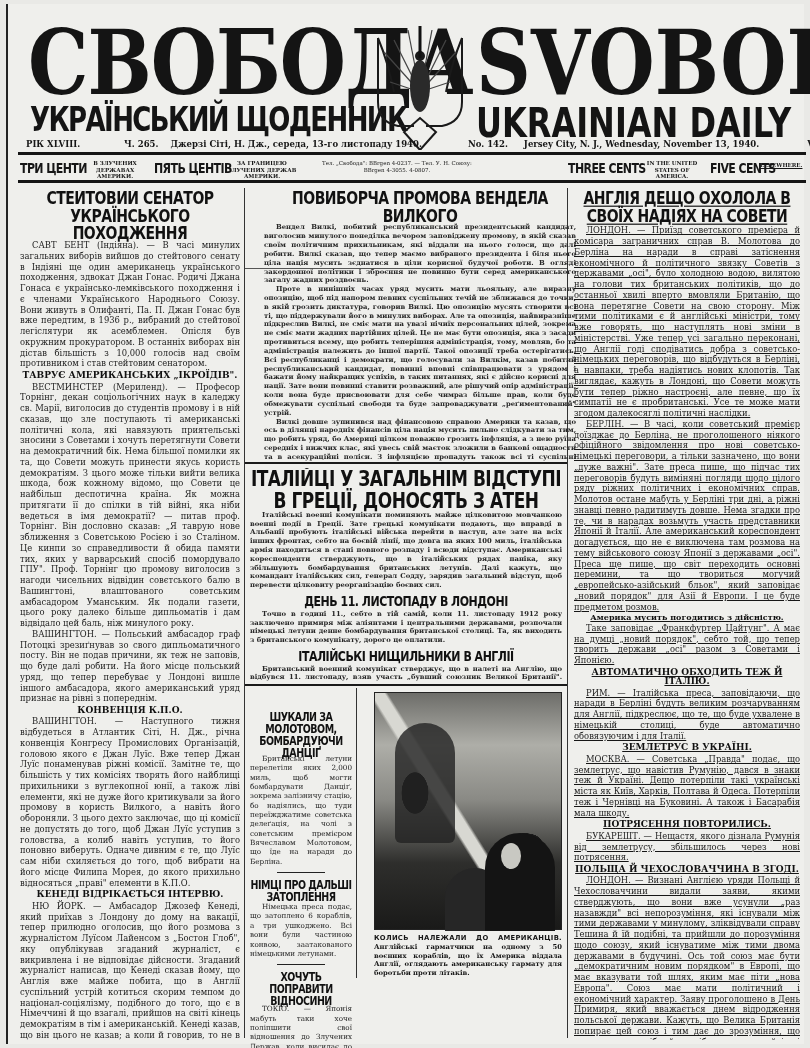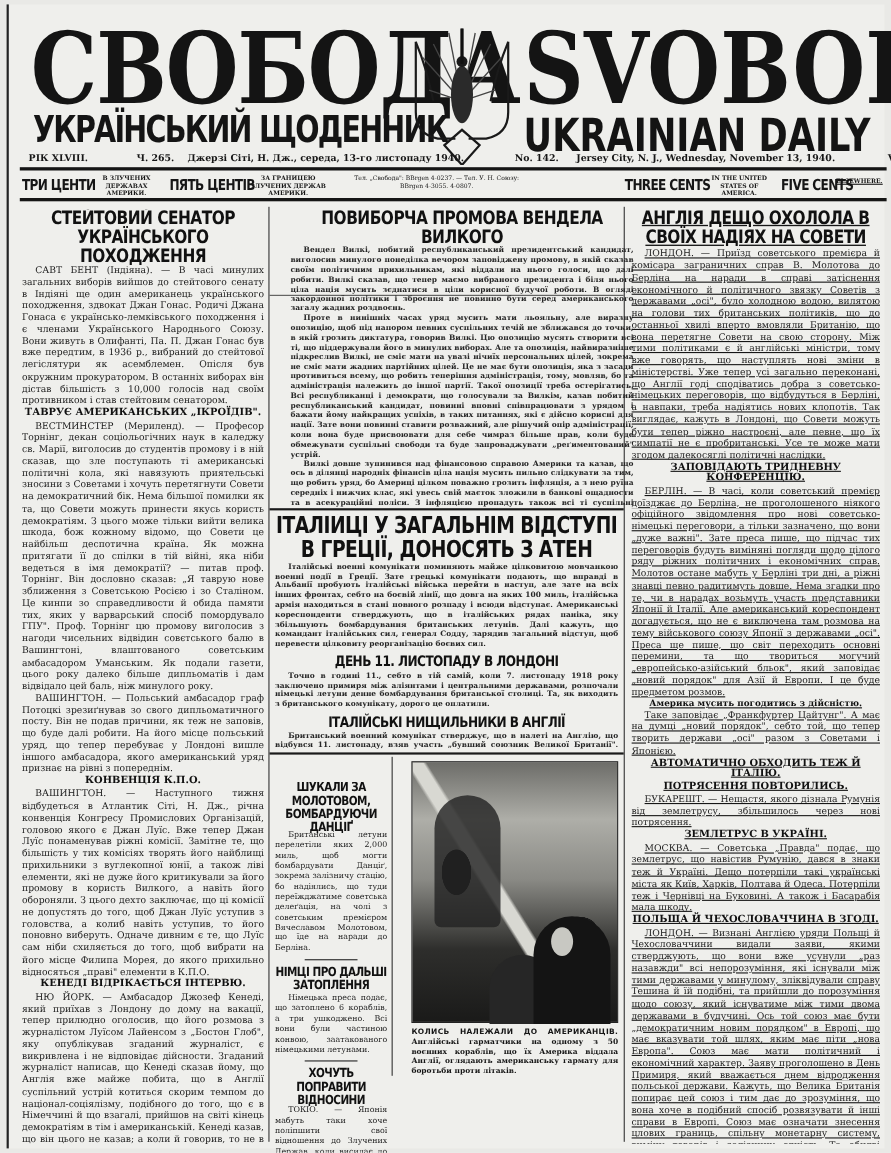--- a/index.html
+++ b/index.html
@@ -180,21 +180,21 @@
     <p class="p dense">Вендел Вилкі, побитий республиканський президентський кандидат, виголосив минулого понеділка вечором заповіджену промову, в якій сказав своїм політичним прихильникам, які віддали на нього голоси, що далі робити. Вилкі сказав, що тепер маємо вибраного президента і біля нього ціла нація мусить зєднатися в ціли корисної будучої роботи. В огляді закордонної політики і зброєння не повинно бути серед американського загалу жадних роздвоєнь.</p>
     <p class="p dense">Проте в нинішніх часах уряд мусить мати льояльну, але виразну опозицію, щоб під напором певних суспільних течій не зближався до точки, в якій грозить диктатура, говорив Вилкі. Цю опозицію мусять створити всі ті, що піддержували його в минулих виборах. Але та опозиція, найвиразніше підкреслив Вилкі, не сміє мати на увазі нічиїх персональних цілей, зокрема не сміє мати жадних партійних цілей. Це не має бути опозиція, яка з засади противиться всему, що робить теперішня адміністрація, тому, мовляв, бо та адміністрація належить до іншої партії. Такої опозиції треба остерігатись. Всі республиканці і демократи, що голосували за Вилкім, казав побитий республиканський кандидат, повинні вповні співпрацювати з урядом і бажати йому найкращих успіхів, в таких питаннях, які є дійсно корисні для нації. Зате вони повинні ставити розважний, але рішучий опір адміністрації, коли вона буде присвоювати для себе чимраз більше прав, коли буде обмежувати суспільні свободи та буде запроваджувати „реґиментований" устрій.</p>
     <p class="p dense">Вилкі довше зупинився над фінансовою справою Америки та казав, що ось в ділянці народніх фінансів ціла нація мусить пильно слідкувати за тим, що робить уряд, бо Америці цілком поважно грозить інфляція, а з нею руїна середніх і нижчих клас, які увесь свій маєток зложили в банкові ощадности та в асекураційні поліси. З інфляцією пропадуть також всі ті суспільні обезпечення, що їх здобуло в останніх роках робітництво. Вилкі полагав до уряду, як проти інфляції боротись.</p>
 
   </div>
 
   <div class="col" style="left:242px;top:464px;width:312px;height:214px;">
     <div class="hd hd-xl">ІТАЛІЙЦІ У ЗАГАЛЬНІМ ВІДСТУПІ В ГРЕЦІЇ, ДОНОСЯТЬ З АТЕН</div>
     <p class="p dense">Італійські военні комунікати поминяють майже цілковитою мовчанкою военні події в Греції. Зате грецькі комунікати подають, що вправді в Альбанії пробують італійські війська перейти в наступ, але зате на всіх інших фронтах, себто на боєвій лінії, що довга на яких 100 миль, італійська армія находиться в стані повного розпаду і всюди відступає. Американські кореспонденти стверджують, що в італійських рядах паніка, яку збільшують бомбардування британських летунів. Далі кажуть, що командант італійських сил, генерал Содду, зарядив загальний відступ, щоб перевести цілковиту реорганізацію боєвих сил.</p>
     <div class="hd hd-m" style="margin-top:5px;">ДЕНЬ 11. ЛИСТОПАДУ В ЛОНДОНІ</div>
-    <p class="p dense">Точно в годині 11., себто в тій самій, коли 7. листопаду 1918 року заключено примиря між аліянтами і центральними державами, розпочали німецькі летуни денне бомбардування британської столиці. Та, як виходить з британського комунікату, дорого це оплатили.</p>
+    <p class="p dense">Точно в годині 11., себто в тій самій, коли 11. листопаду 1912 року заключено примиря між аліянтами і центральними державами, розпочали німецькі летуни денне бомбардування британської столиці. Та, як виходить з британського комунікату, дорого це оплатили.</p>
     <div class="hd hd-m" style="margin-top:5px;">ІТАЛІЙСЬКІ НИЩИЛЬНИКИ В АНГЛІЇ</div>
     <p class="p dense">Британський военний комунікат стверджує, що в налеті на Англію, що відбувся 11. листопаду, взяв участь „бувший союзник Великої Британії". Відноситься це до Італії. Комунікат подає, що італійські бомбовози намагались перелетіти устє Темзи та дістатись до Лондону. В повітрі прийшло до завзятої боротьби, наслідком якої зістріляно 13 італійських нищильників. Більшість італійських летунів, як каже комунікат, згинула, а решта попала в британський полон.</p>
   </div>
 
   <div class="col" style="left:242px;top:707px;width:102px;height:340px;">
     <div class="hd hd-m" style="font-size:9.5px;">ШУКАЛИ ЗА МОЛОТОВОМ, БОМБАРДУЮЧИ ДАНЦІҐ</div>
     <p class="p narrow">Британські летуни перелетіли яких 2,000 миль, щоб могти бомбардувати Данціґ, зокрема залізничу стацію, бо надіялись, що туди переїжджатиме советська делеґація, на чолі з советським премієром Вячеславом Молотовом, що їде на наради до Берліна.</p>
     <div class="divider"></div>
     <div class="hd hd-m" style="font-size:9.5px;">НІМЦІ ПРО ДАЛЬШІ ЗАТОПЛЕННЯ</div>
     <p class="p narrow">Німецька преса подає, що затоплено 6 кораблів, а три ушкоджено. Всі вони були частиною конвою, заатакованого німецькими летунами.</p>
@@ -211,38 +211,38 @@
   </div>
   <div class="caption">
     <b>КОЛИСЬ НАЛЕЖАЛИ ДО АМЕРИКАНЦІВ.</b>
     <span>Англійські гарматчики на одному з 50 воєнних кораблів, що їх Америка віддала Англії, оглядають американську гармату для боротьби проти літаків.</span>
   </div>
 
   <div class="col" style="left:566px;top:186px;width:226px;height:850px;text-decoration:underline;">
     <div class="hd hd-l">АНГЛІЯ ДЕЩО ОХОЛОЛА В СВОЇХ НАДІЯХ НА СОВЕТИ</div>
     <p class="p" style="margin-top:6px;">ЛОНДОН. — Приїзд советського премієра й комісара заграничних справ В. Молотова до Берліна на наради в справі затіснення економічного й політичного звязку Советів з державами „осі", було холодною водою, вилятою на голови тих британських політиків, що до останньої хвилі вперто вмовляли Британію, що вона перетягне Совети на свою сторону. Між тими політиками є й англійські міністри, тому вже говорять, що наступлять нові зміни в міністерстві. Уже тепер усі загально переконані, що Англії годі сподіватись добра з советсько-німецьких переговорів, що відбудуться в Берліні, а навпаки, треба надіятись нових клопотів. Так виглядає, кажуть в Лондоні, що Совети можуть бути тепер ріжно настроєні, але певне, що їх симпатії не є пробританські. Усе те може мати згодом далекосяглі політичні наслідки.</p>
     <div>
-      <div class="hd hd-s">ЗАПОВІДАЮТЬ ТРИДНЕВНУ КОНФЕРЕНЦІЮ.</div>
       <p class="p">БЕРЛІН. — В часі, коли советський премієр доїзджає до Берліна, не проголошеного ніякого офіційного звідомлення про нові советсько-німецькі переговори, а тільки зазначено, що вони „дуже важні". Зате преса пише, що підчас тих переговорів будуть виміняні погляди щодо цілого ряду ріжних політичних і економічних справ. Молотов остане мабуть у Берліні три дні, а ріжні знавці певно радитимуть довше. Нема згадки про те, чи в нарадах возьмуть участь представники Японії й Італії. Але американський кореспондент догадується, що не є виключена там розмова на тему військового союзу Японії з державами „осі". Преса ще пише, що світ переходить основні перемини, та що твориться могучий „европейсько-азійський бльок", який заповідає „новий порядок" для Азії й Европи. І це буде предметом розмов.</p>
     </div>
     <div>
       <div class="hd hd-xs">Америка мусить погодитись з дійсністю.</div>
       <p class="p">Таке заповідає „Франкфуртер Цайтунг". А має на думці „новий порядок", себто той, що тепер творить держави „осі" разом з Советами і Японією.</p>
     </div>
     <div>
       <div class="hd hd-s">АВТОМАТИЧНО ОБХОДИТЬ ТЕЖ Й ІТАЛІЮ.</div>
+      <p class="p">РИМ. — Італійська преса, заповідаючи, що наради в Берліні будуть великим розчаруванням для Англії, підкреслює, що те, що буде ухвалене в німецькій столиці, буде автоматично обовязуючим і для Італії.</p>
+    </div>
+    <div>
+      <div class="hd hd-s">ЗЕМЛЕТРУС В УКРАЇНІ.</div>
+      <p class="p">МОСКВА. — Советська „Правда" подає, що землетрус, що навістив Румунію, дався в знаки теж й Україні. Дещо потерпіли такі українські міста як Київ, Харків, Полтава й Одеса. Потерпіли теж і Чернівці на Буковині. А також і Басарабія мала шкоду.</p>
     </div>
     <div>
       <div class="hd hd-s">ПОТРЯСЕННЯ ПОВТОРИЛИСЬ.</div>
       <p class="p">БУКАРЕШТ. — Нещастя, якого дізнала Румунія від землетрусу, збільшилось через нові потрясення.</p>
     </div>
     <div>
-      <div class="hd hd-s">ЗЕМЛЕТРУС В УКРАЇНІ.</div>
-      <p class="p">МОСКВА. — Советська „Правда" подає, що землетрус, що навістив Румунію, дався в знаки теж й Україні. Дещо потерпіли такі українські міста як Київ, Харків, Полтава й Одеса. Потерпіли теж і Чернівці на Буковині. А також і Басарабія мала шкоду.</p>
-    </div>
-    <div>
       <div class="hd hd-s">ПОЛЬЩА Й ЧЕХОСЛОВАЧЧИНА В ЗГОДІ.</div>
       <p class="p">ЛОНДОН. — Визнані Англією уряди Польщі й Чехословаччини видали заяви, якими стверджують, що вони вже усунули „раз назавжди" всі непорозуміння, які існували між тими державами у минулому, зліквідували справу Тешина й їй подібні, та прийшли до порозуміння щодо союзу, який існуватиме між тими двома державами в будучині. Ось той союз має бути „демократичним новим порядком" в Европі, що має вказувати той шлях, яким має піти „нова Европа". Союз має мати політичний і економічний характер. Заяву проголошено в День Примиря, який вважається днем відродження польської держави. Кажуть, що Велика Британія попирає цей союз і тим дає до зрозуміння, що вона хоче в подібний спосіб розвязувати й інші справи в Европі. Союз має означати знесення цлових границь, спільну монетарну систему, виміну товарів і залізничу єдність. Та обидві держави матимуть надалі своїх окремих президентів, окремі парляменти й окрему армію, але буде одна спільна військова команда й одна спільна заграничча політика.</p>
     </div>
 
   </div>
 
 </div>
 
 </body></html>

